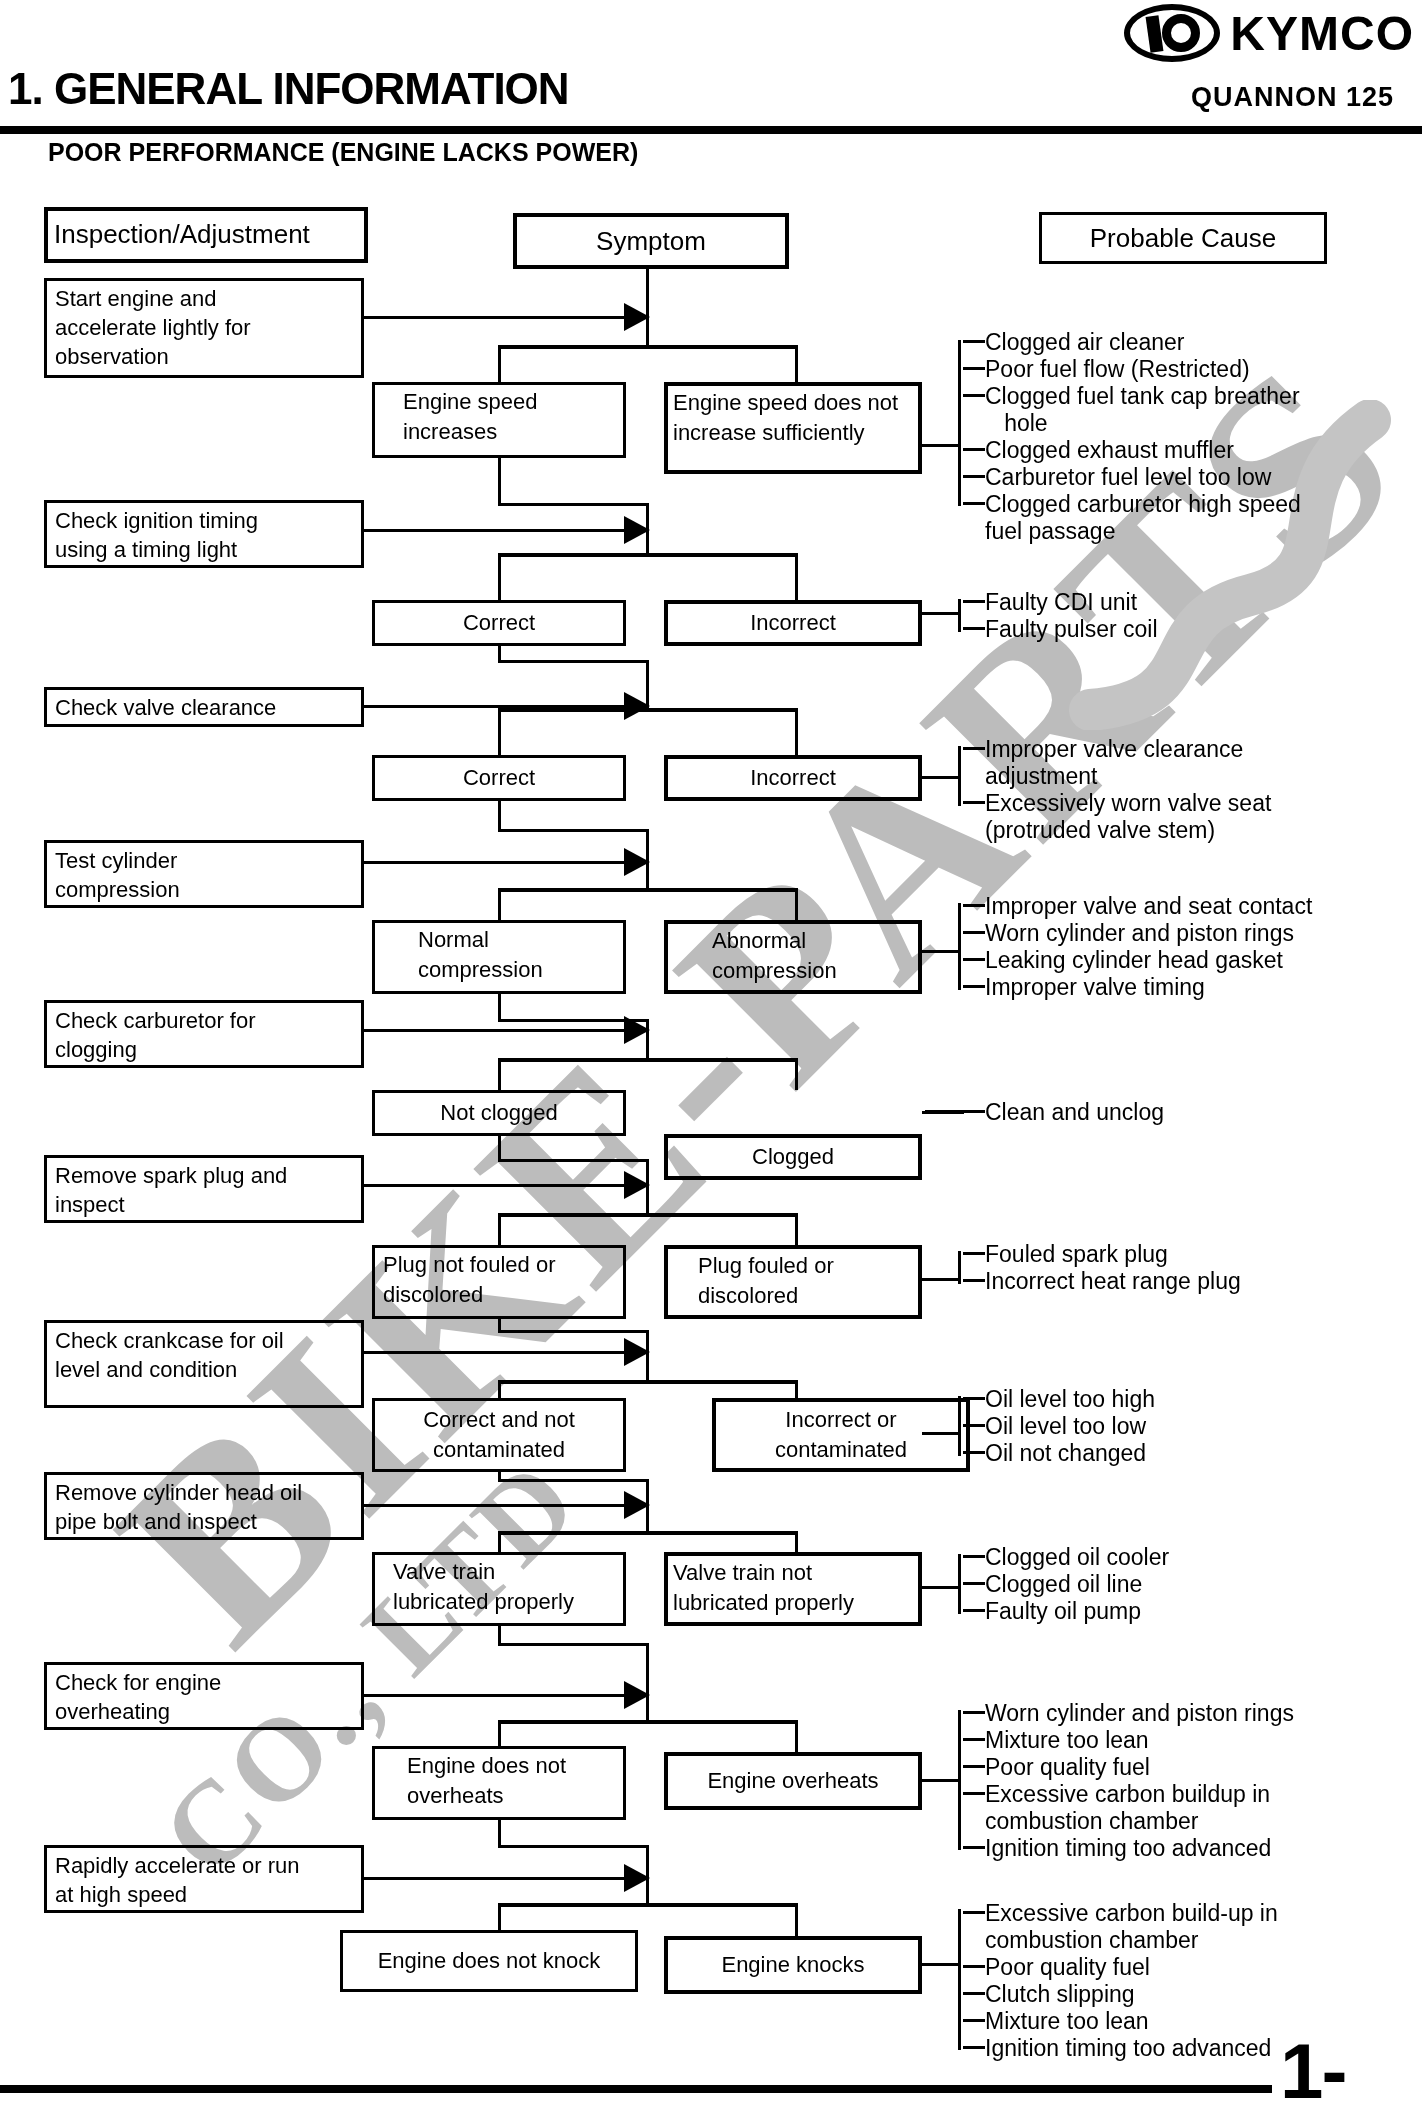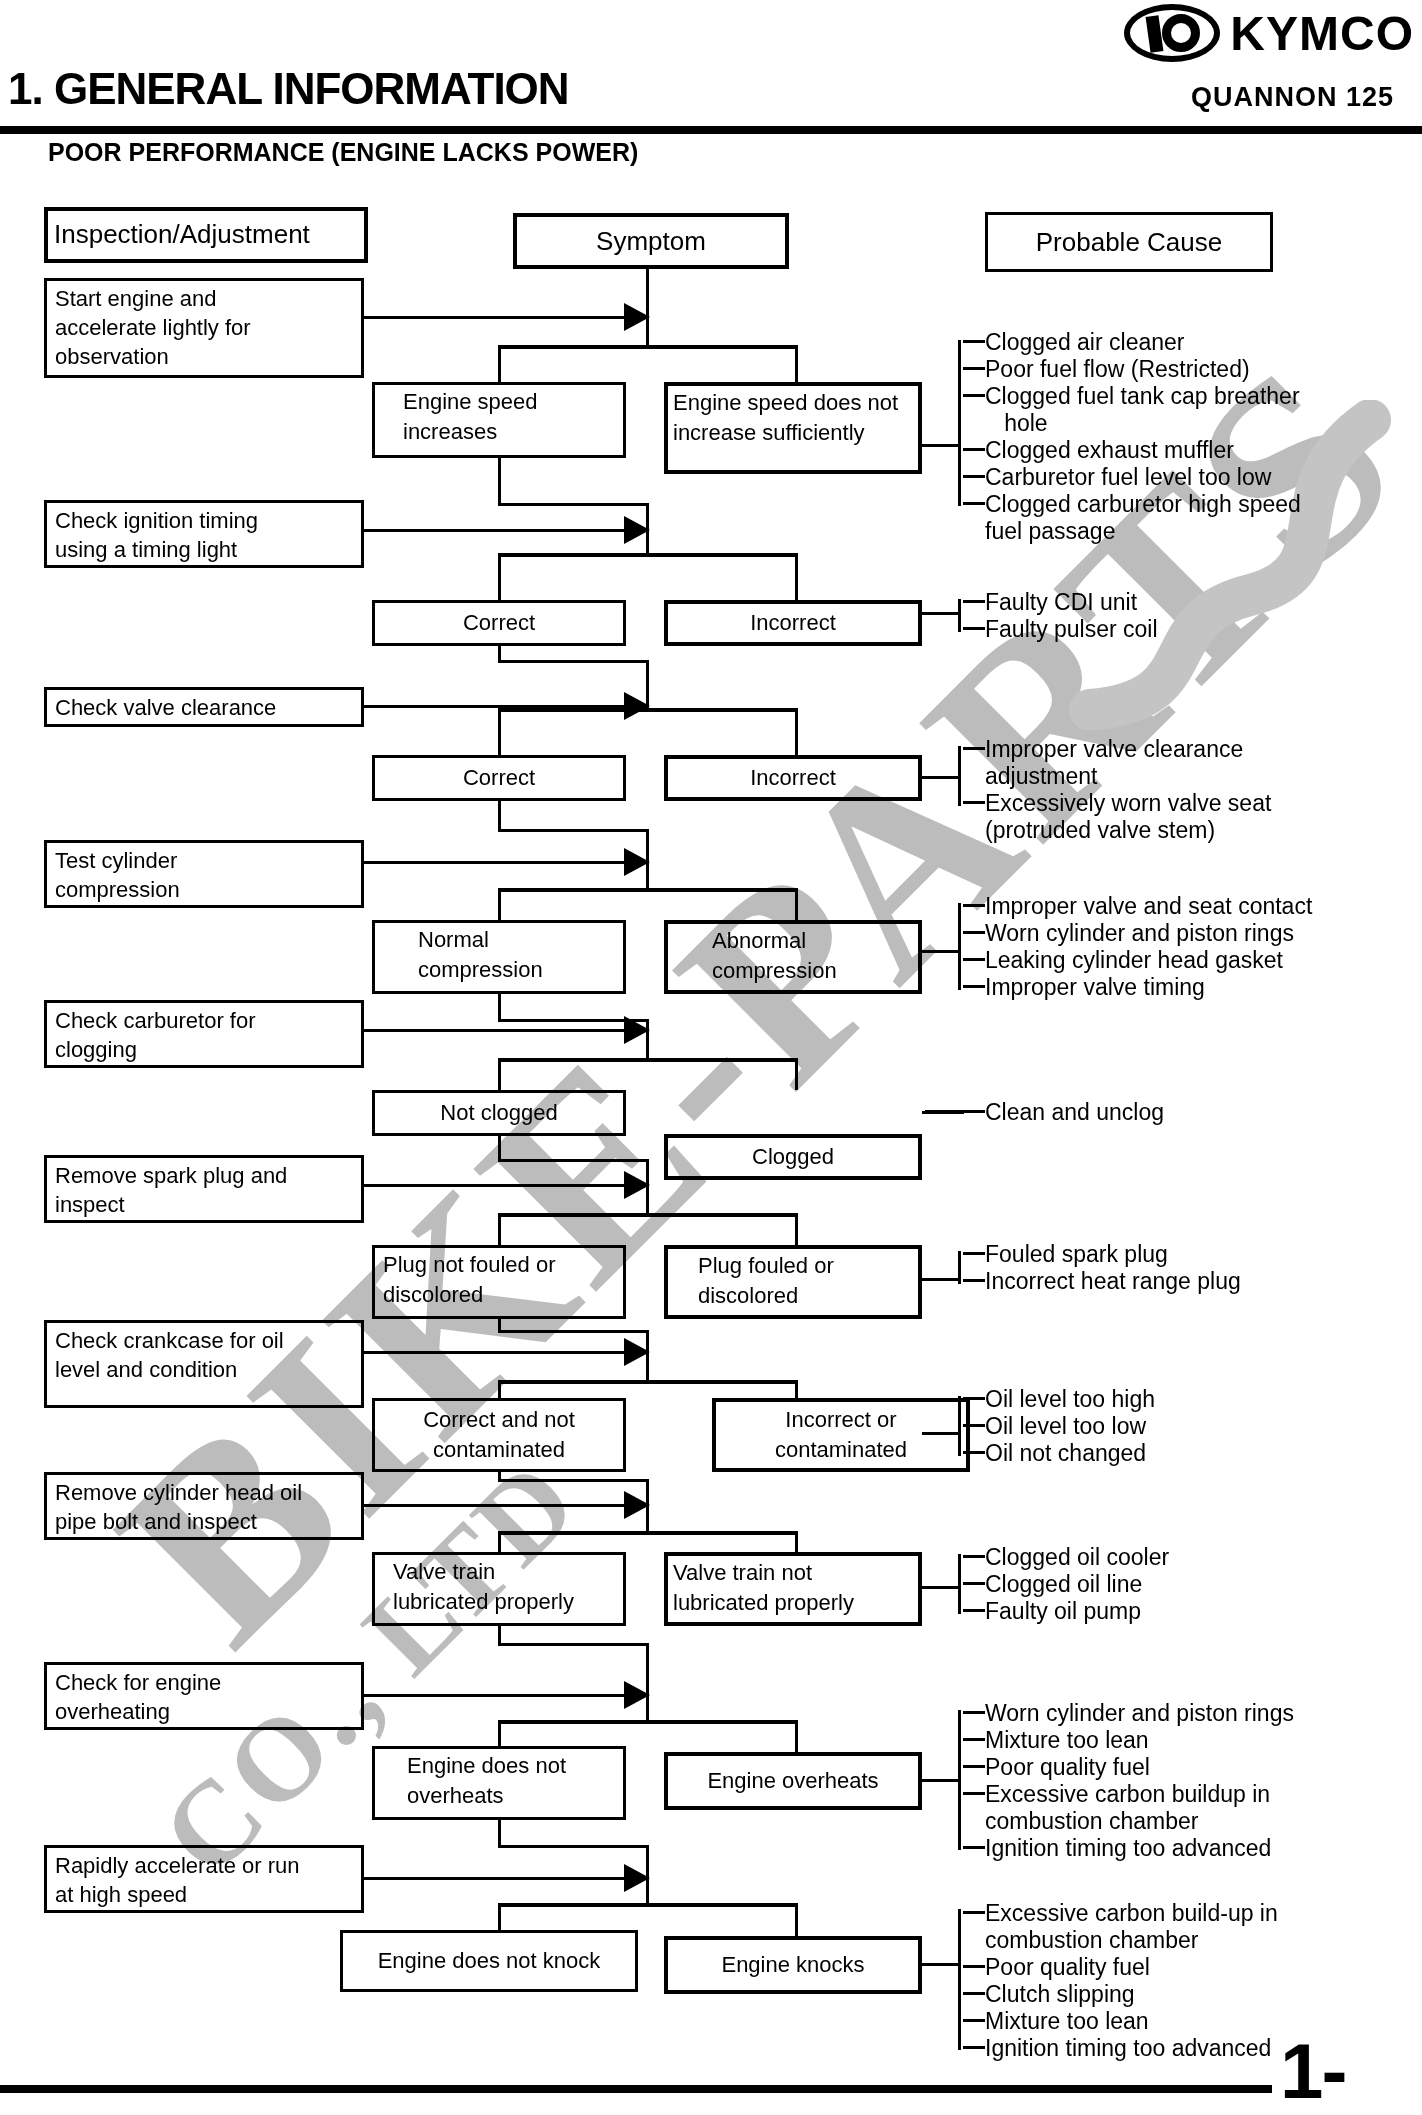--- a/index.html
+++ b/index.html
@@ -54,21 +54,21 @@
     </div>
     <div id="brandword">KYMCO</div>
   </div>
   <div class="ly" id="model">QUANNON 125</div>
   <div class="ly" id="title">1. GENERAL INFORMATION</div>
   <div class="hl" style="left:0;top:126px;width:1422px;height:8px;"></div>
   <div class="ly" id="subtitle">POOR PERFORMANCE (ENGINE LACKS POWER)</div>
 
   <div class="bx hdr" style="left:44px;top:207px;width:324px;height:56px;border-width:4px;padding:8px 6px;">Inspection/Adjustment</div>
   <div class="bx hdr cen" style="left:513px;top:213px;width:276px;height:56px;border-width:4px;">Symptom</div>
-  <div class="bx hdr cen" style="left:985px;top:212px;width:288px;height:60px;">Probable Cause</div>
+  <div class="bx hdr cen" style="left:1039px;top:212px;width:288px;height:52px;">Probable Cause</div>
 
   <div class="bx lbox" style="top:278px;height:100px;">Start engine and
 accelerate lightly for
 observation</div>
   <div class="hl" style="left:364px;top:316px;width:262px;"></div>
   <div class="ah" style="left:624px;top:303px;"></div>
   <div class="vl" style="left:646px;top:267px;height:80px;"></div>
   <div class="hl sp" style="left:498px;top:345px;width:300px;"></div>
   <div class="vl" style="left:498px;top:345px;height:40px;"></div>
   <div class="vl" style="left:795px;top:345px;height:40px;"></div>

